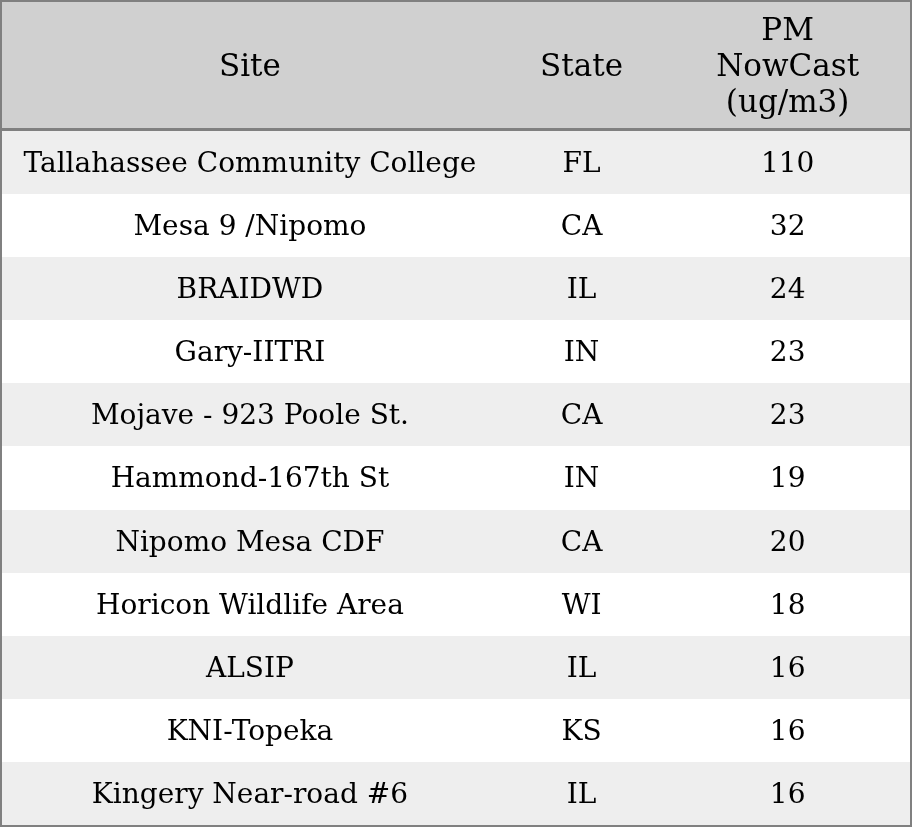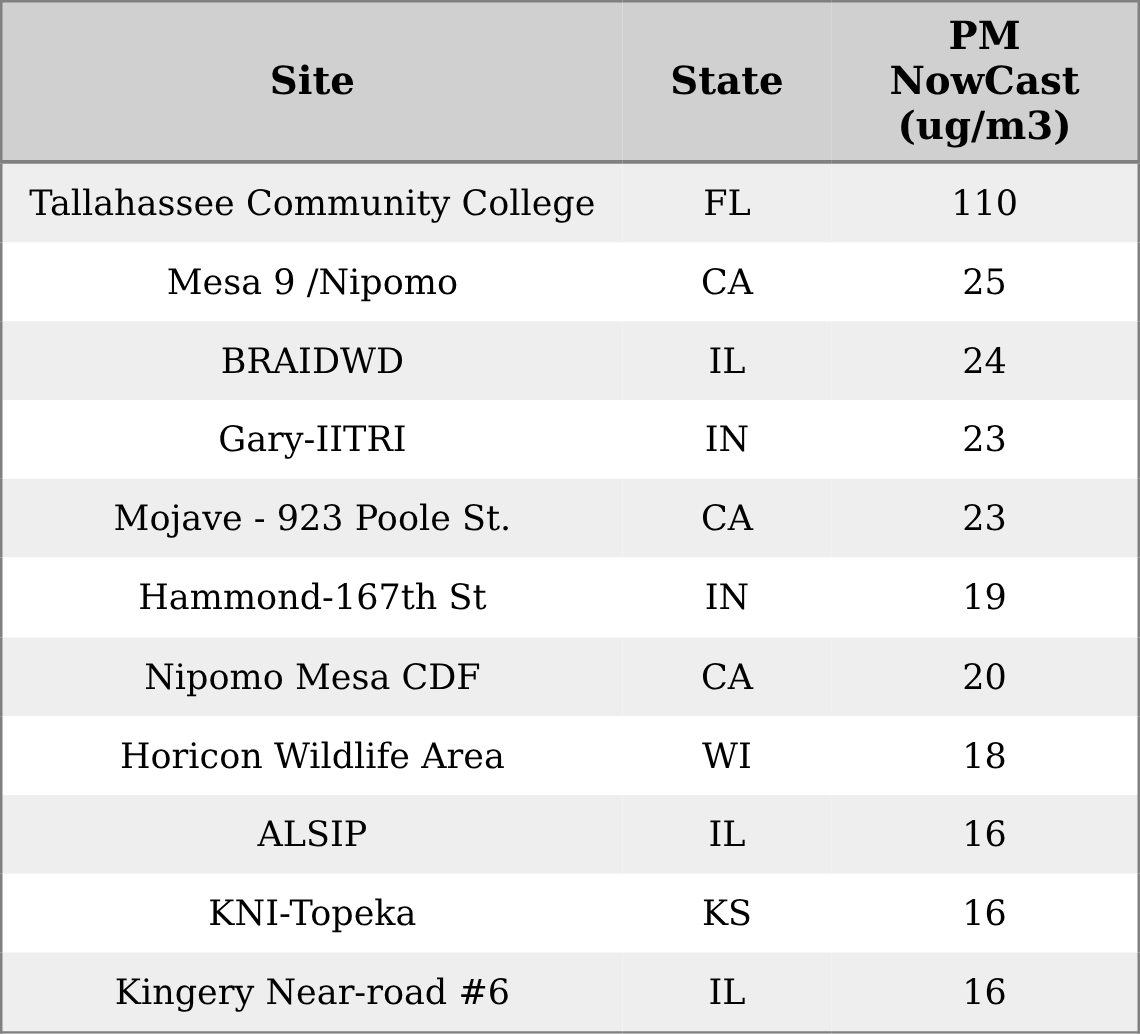--- a/index.html
+++ b/index.html
@@ -21,21 +21,21 @@
     table-layout: fixed;
     background: var(--row-bg, #ffffff);
     border: 2px solid var(--border, #808080);
     font-family: "DejaVu Serif", "Liberation Serif", serif;
     color: var(--text, #000000);
   }
   table.pm-table thead th {
     background: var(--header-bg, #d0d0d0);
     border-bottom: 3px solid var(--border, #808080);
     height: 126px;
-    font-weight: bold;
+    font-weight: normal;
     font-size: 31px;
     line-height: 36px;
     text-align: center;
     vertical-align: middle;
     padding: 0;
   }
   table.pm-table thead th.pm-col {
     white-space: pre-line;
   }
   table.pm-table tbody td {
@@ -72,21 +72,21 @@
   </thead>
   <tbody>
     <tr>
       <td>Tallahassee Community College</td>
       <td>FL</td>
       <td>110</td>
     </tr>
     <tr>
       <td>Mesa 9 /Nipomo</td>
       <td>CA</td>
-      <td>25</td>
+      <td>32</td>
     </tr>
     <tr>
       <td>BRAIDWD</td>
       <td>IL</td>
       <td>24</td>
     </tr>
     <tr>
       <td>Gary-IITRI</td>
       <td>IN</td>
       <td>23</td>

